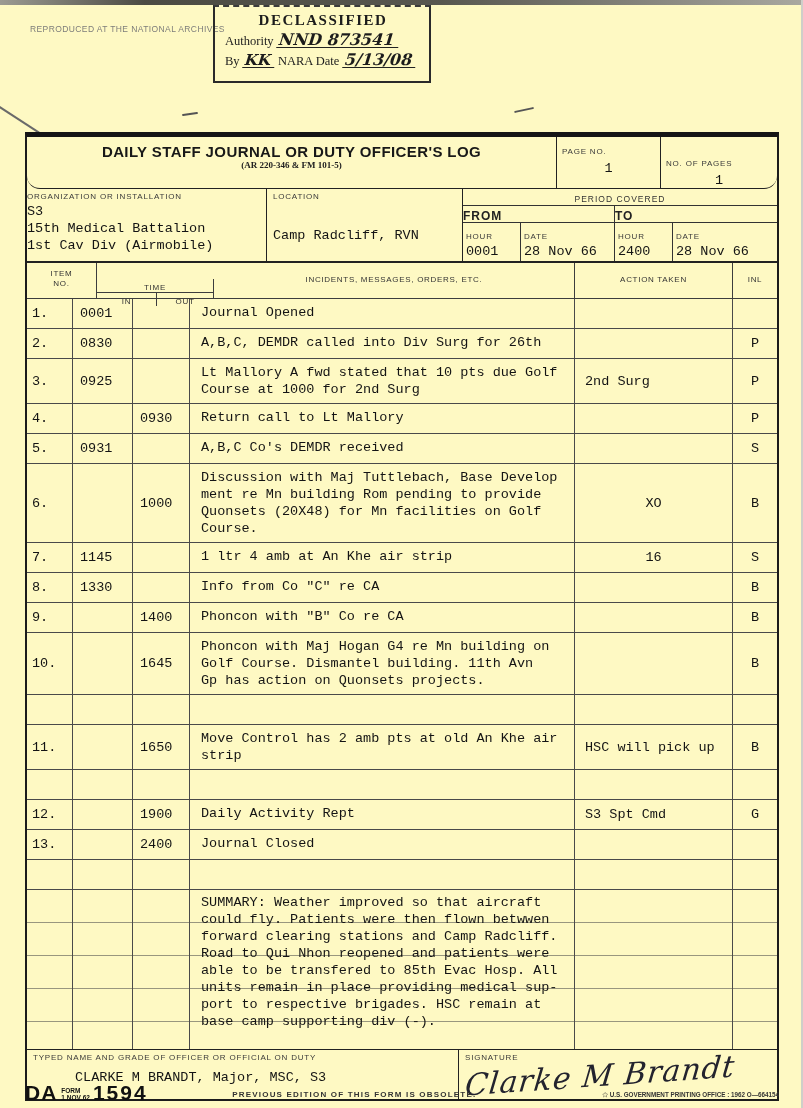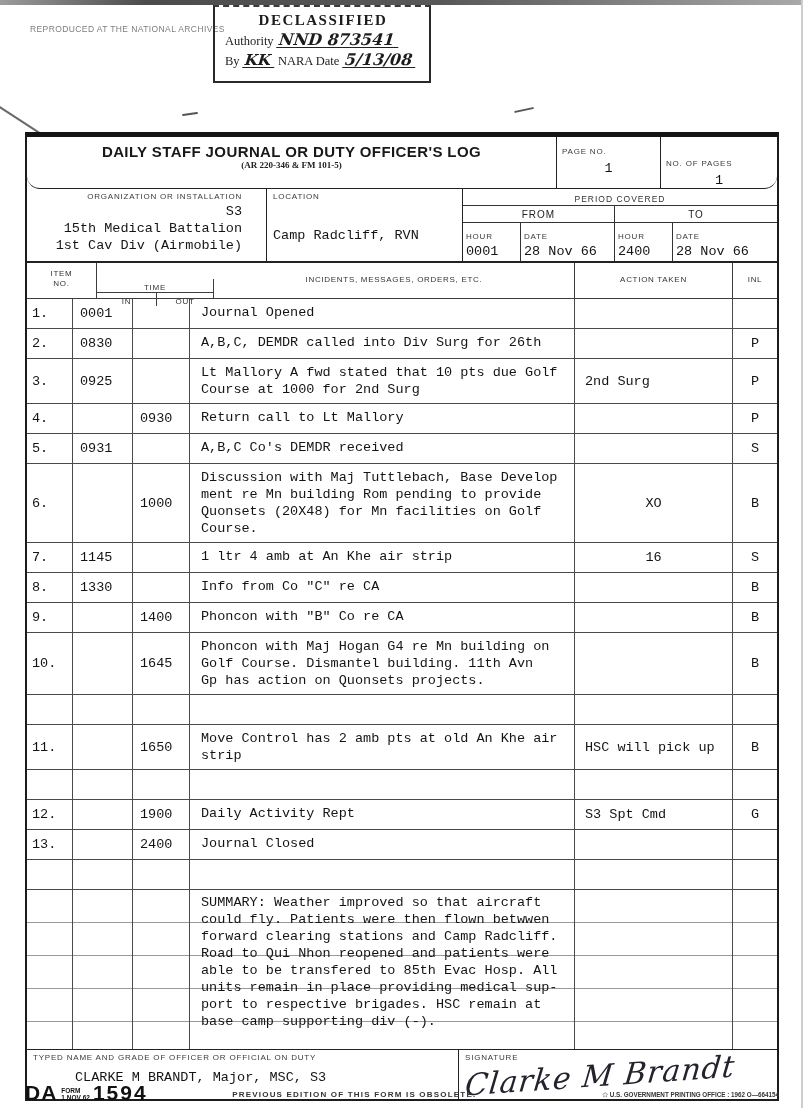--- a/index.html
+++ b/index.html
@@ -1,19 +1,19 @@
 <!DOCTYPE html>
 <html><head>
 <meta charset="utf-8">
 <style>
   * { margin:0; padding:0; box-sizing:border-box; }
   html,body { background:#e9e9e6; }
   .page {
     position:relative; width:803px; height:1108px; margin:0 auto;
-    background:#ffffff; overflow:hidden;
+    background:#fef9c3; overflow:hidden;
     font-family:"Liberation Sans", sans-serif; color:#222;
   }
   
   .scan-top-bar { position:absolute; top:0; left:0; width:100%; height:5px;
     background:linear-gradient(90deg,#8a8a8a 0%,#2c2c2c 18%,#3a3a3a 55%,#9a9a9a 100%); opacity:.85; }
   .corner-fold { position:absolute; left:-8px; top:118px; width:52px; height:2px; background:#6a6a6a; transform:rotate(33deg); }
   .tick-a { position:absolute; left:182px; top:113px; width:16px; height:2px; background:#555; transform:rotate(-8deg); border-radius:2px; }
   .tick-b { position:absolute; left:514px; top:109px; width:20px; height:2px; background:#555; transform:rotate(-12deg); border-radius:2px; }
   .edge-right { position:absolute; right:0; top:0; width:2px; height:100%; background:#cfcfc9; }
 
@@ -36,30 +36,30 @@
 
   .title-row { display:flex; height:52px; border-bottom:1.5px solid #222;border-radius:13px; }
   .title-cell { flex:1; border-right:1.5px solid #222; text-align:center; padding-top:6px; }
   .form-title { font-size:15px; font-weight:bold; letter-spacing:.4px; color:#181818; }
   .form-subtitle { font-family:"Liberation Serif", serif; font-weight:bold; font-size:9px; color:#222; }
   .page-cell { width:104px; border-right:1.5px solid #222; padding:3px 5px; }
   .pages-cell { width:116px; padding:15px 5px; }
   .page-cell .mono, .pages-cell .mono { display:block; text-align:center; margin-top:3px; }
 
   .org-row { display:flex; height:74px; border-bottom:2px solid #222; }
-  .org-cell { width:240px; border-right:1.5px solid #222; padding:3px 24px;text-align:right; }
+  .org-cell { width:240px; border-right:1.5px solid #222; padding:3px 0; }
   .org-lines { white-space:pre-line; line-height:17px; margin-top:2px; }
   .loc-cell { width:196px; border-right:1.5px solid #222; padding:3px 6px; }
   .loc-value { margin-top:27px; }
   .period-cell { flex:1; display:flex; flex-direction:column; }
   .period-label { text-align:center; font-size:8.5px; letter-spacing:1px; color:#333; padding-top:5px; height:21px; border-bottom:1px solid #333; }
   .fromto { display:flex; flex:1; }
   .from-col { width:152px; border-right:1px solid #333; display:flex; flex-direction:column; }
   .to-col { flex:1; display:flex; flex-direction:column; }
-  .ft-label { text-align:center; font-size:10px; letter-spacing:1px; padding-top:3px; height:17px; border-bottom:1px solid #333; }
+  .ft-label { font-size:12px; letter-spacing:1px; padding-top:3px; height:17px; border-bottom:1px solid #333;font-weight:bold; }
   .hd { display:flex; flex:1; }
   .hour-c { width:58px; border-right:1px solid #333; padding:2px 3px; }
   .date-c { flex:1; padding:2px 3px; }
   .hd .mono { display:block; margin-top:1px; white-space:nowrap; }
 
   .colhead-row { display:flex; height:36px; border-bottom:1px solid #3d3d3d; }
   .ch { border-right:1px solid #3d3d3d; text-align:center; font-size:8px; letter-spacing:.7px; color:#333; }
   .ch-item { width:70px; padding-top:6px; white-space:pre-line; line-height:10px; }
   .ch-time { width:117px; display:flex; flex-direction:column;margin-top:16px; }
   .ch-time-top { height:15px; padding-top:4px; border-bottom:1px solid #3d3d3d; }

